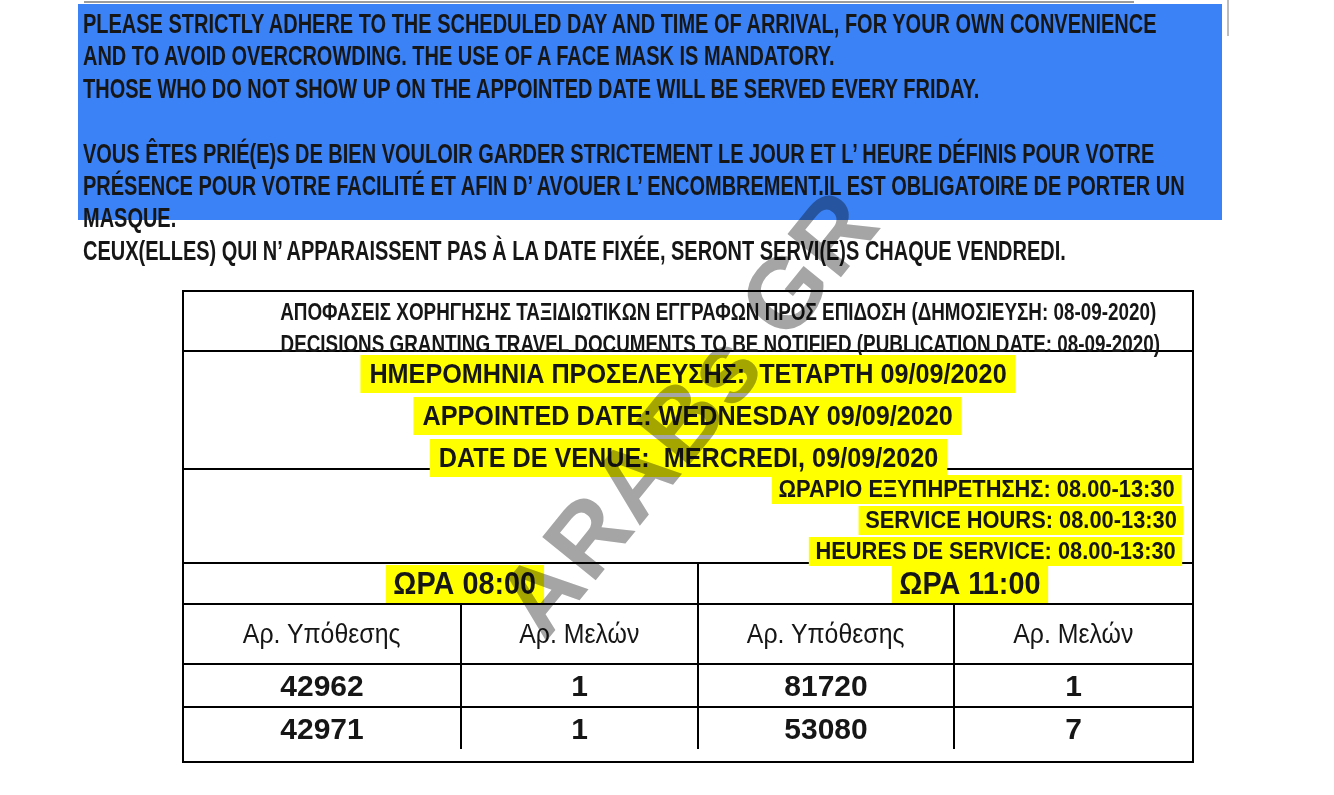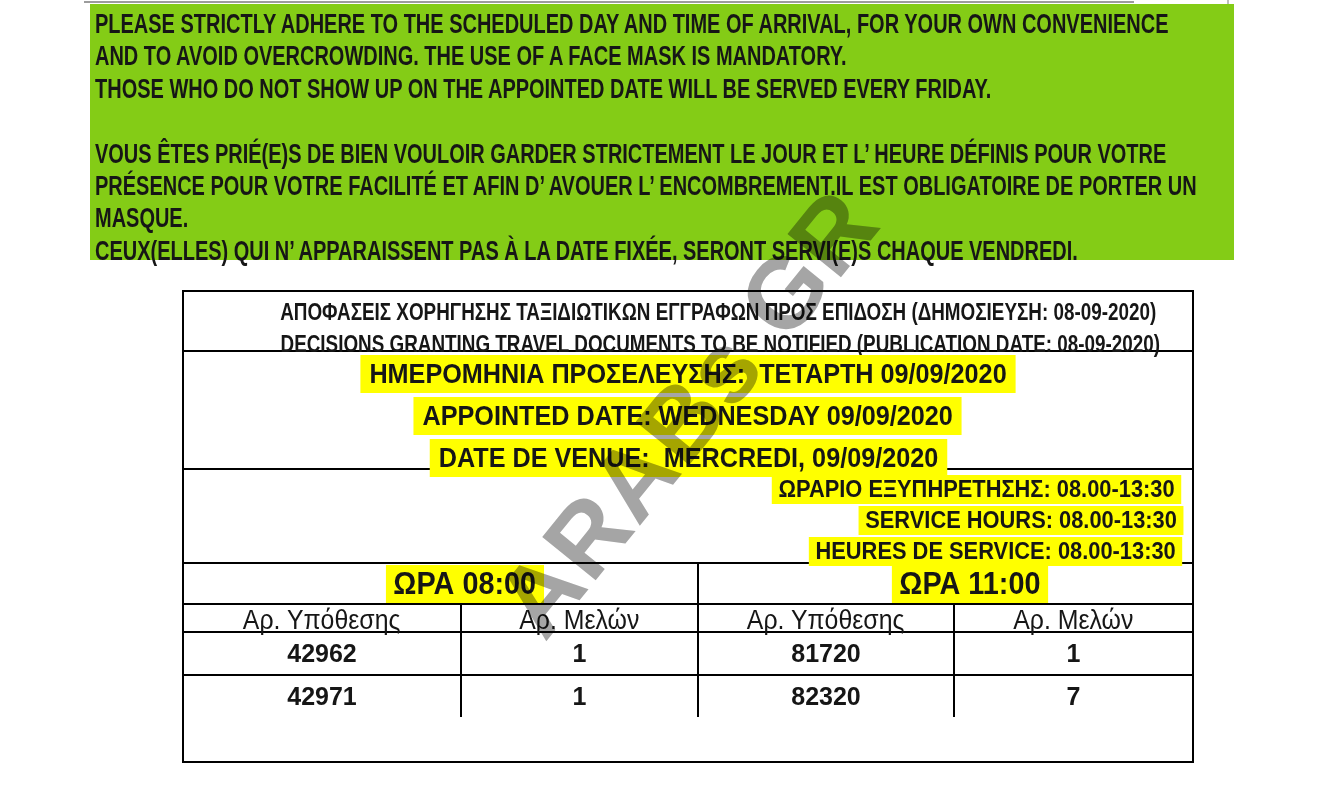--- a/index.html
+++ b/index.html
@@ -6,22 +6,22 @@
   #page{
     position:relative;width:1334px;height:795px;overflow:hidden;background:#ffffff;
     font-family:"Liberation Sans","DejaVu Sans",sans-serif;color:#161616;
   }
   
   .scan-line-top{position:absolute;left:84px;top:1px;width:1050px;height:2px;background:#9c9c9c;}
   .scan-line-right{position:absolute;left:1227px;top:0;width:2px;height:36px;background:#bdbdbd;}
 
   
   .banner{
-    position:absolute;left:78px;top:4px;width:1144px;height:256px;
-    background:#84cc16;padding:4px 0 0 5px;box-sizing:border-box;margin-left:12px;
+    position:absolute;left:78px;top:4px;width:1144px;height:216px;
+    background:#3b82f6;padding:4px 0 0 5px;box-sizing:border-box;
   }
   .b-line{height:32.4px;overflow:visible;}
   .b-line span{
     display:inline-block;font-size:27px;font-weight:bold;line-height:32.4px;
     transform:scaleX(0.74);transform-origin:0 50%;white-space:pre;
   }
 
   
   .sched{
     position:absolute;left:182px;top:290px;width:1012px;height:473px;
@@ -38,27 +38,27 @@
   .r-appoint .t-line span{display:inline-block;font-size:28px;font-weight:bold;transform:scaleX(0.90);transform-origin:50% 50%;white-space:pre;background:#ffff00;padding:0 10px;}
   .r-service{height:94px;padding-top:5px;text-align:right;}
   .r-service .t-line{line-height:29px;}
   .r-service .t-line span{display:inline-block;font-size:23px;font-weight:bold;transform:scaleX(0.95);transform-origin:50% 50%;white-space:pre;background:#ffff00;padding:0 7px;}
 
   .r-hours{height:41px;display:grid;grid-template-columns:513px 495px;}
   .r-hours .cell{display:flex;align-items:center;justify-content:center;box-sizing:border-box;padding-left:48px;}
   .r-hours .cell + .cell{border-left:2px solid #000;}
   .r-hours .cell span{display:inline-block;font-size:31px;font-weight:bold;transform:scaleX(0.93);transform-origin:50% 50%;white-space:pre;background:#ffff00;padding:1px 8px;}
 
-  .r-cols{height:28px;display:grid;grid-template-columns:276px 237px 256px 239px;}
+  .r-cols{height:60px;display:grid;grid-template-columns:276px 237px 256px 239px;}
   .r-data{height:43px;display:grid;grid-template-columns:276px 237px 256px 239px;}
   .r-data:last-child{height:41px;}
   .r-cols .cell,.r-data .cell{display:flex;align-items:center;justify-content:center;box-sizing:border-box;}
   .r-cols .cell + .cell,.r-data .cell + .cell{border-left:2px solid #000;justify-content:center;}
   .r-cols .cell span{display:inline-block;font-size:27px;font-weight:normal;transform:scaleX(0.92);transform-origin:50% 50%;white-space:pre;}
-  .r-data .cell span{font-size:25px;font-weight:bold;white-space:pre;}
+  .r-data .cell span{font-size:30px;font-weight:bold;white-space:pre;}
 
   
   .watermark{
     position:absolute;left:382px;top:362px;width:610px;height:100px;
     display:flex;align-items:center;justify-content:center;
     transform:rotate(-51deg);transform-origin:50% 50%;
     font-size:100px;font-weight:bold;letter-spacing:2px;color:#a5a5a5;
     mix-blend-mode:multiply;pointer-events:none;z-index:10;white-space:pre;
   }
 </style>
@@ -140,21 +140,21 @@
     </div>
 
     <div class="trow r-data">
       <div class="cell">
           <span>42971</span>
         </div>
       <div class="cell">
           <span>1</span>
         </div>
       <div class="cell">
-          <span>82320</span>
+          <span>53080</span>
         </div>
       <div class="cell">
           <span>7</span>
         </div>
     </div>
 
   </div>
 
   <div class="watermark">ARABs GR</div>
 

